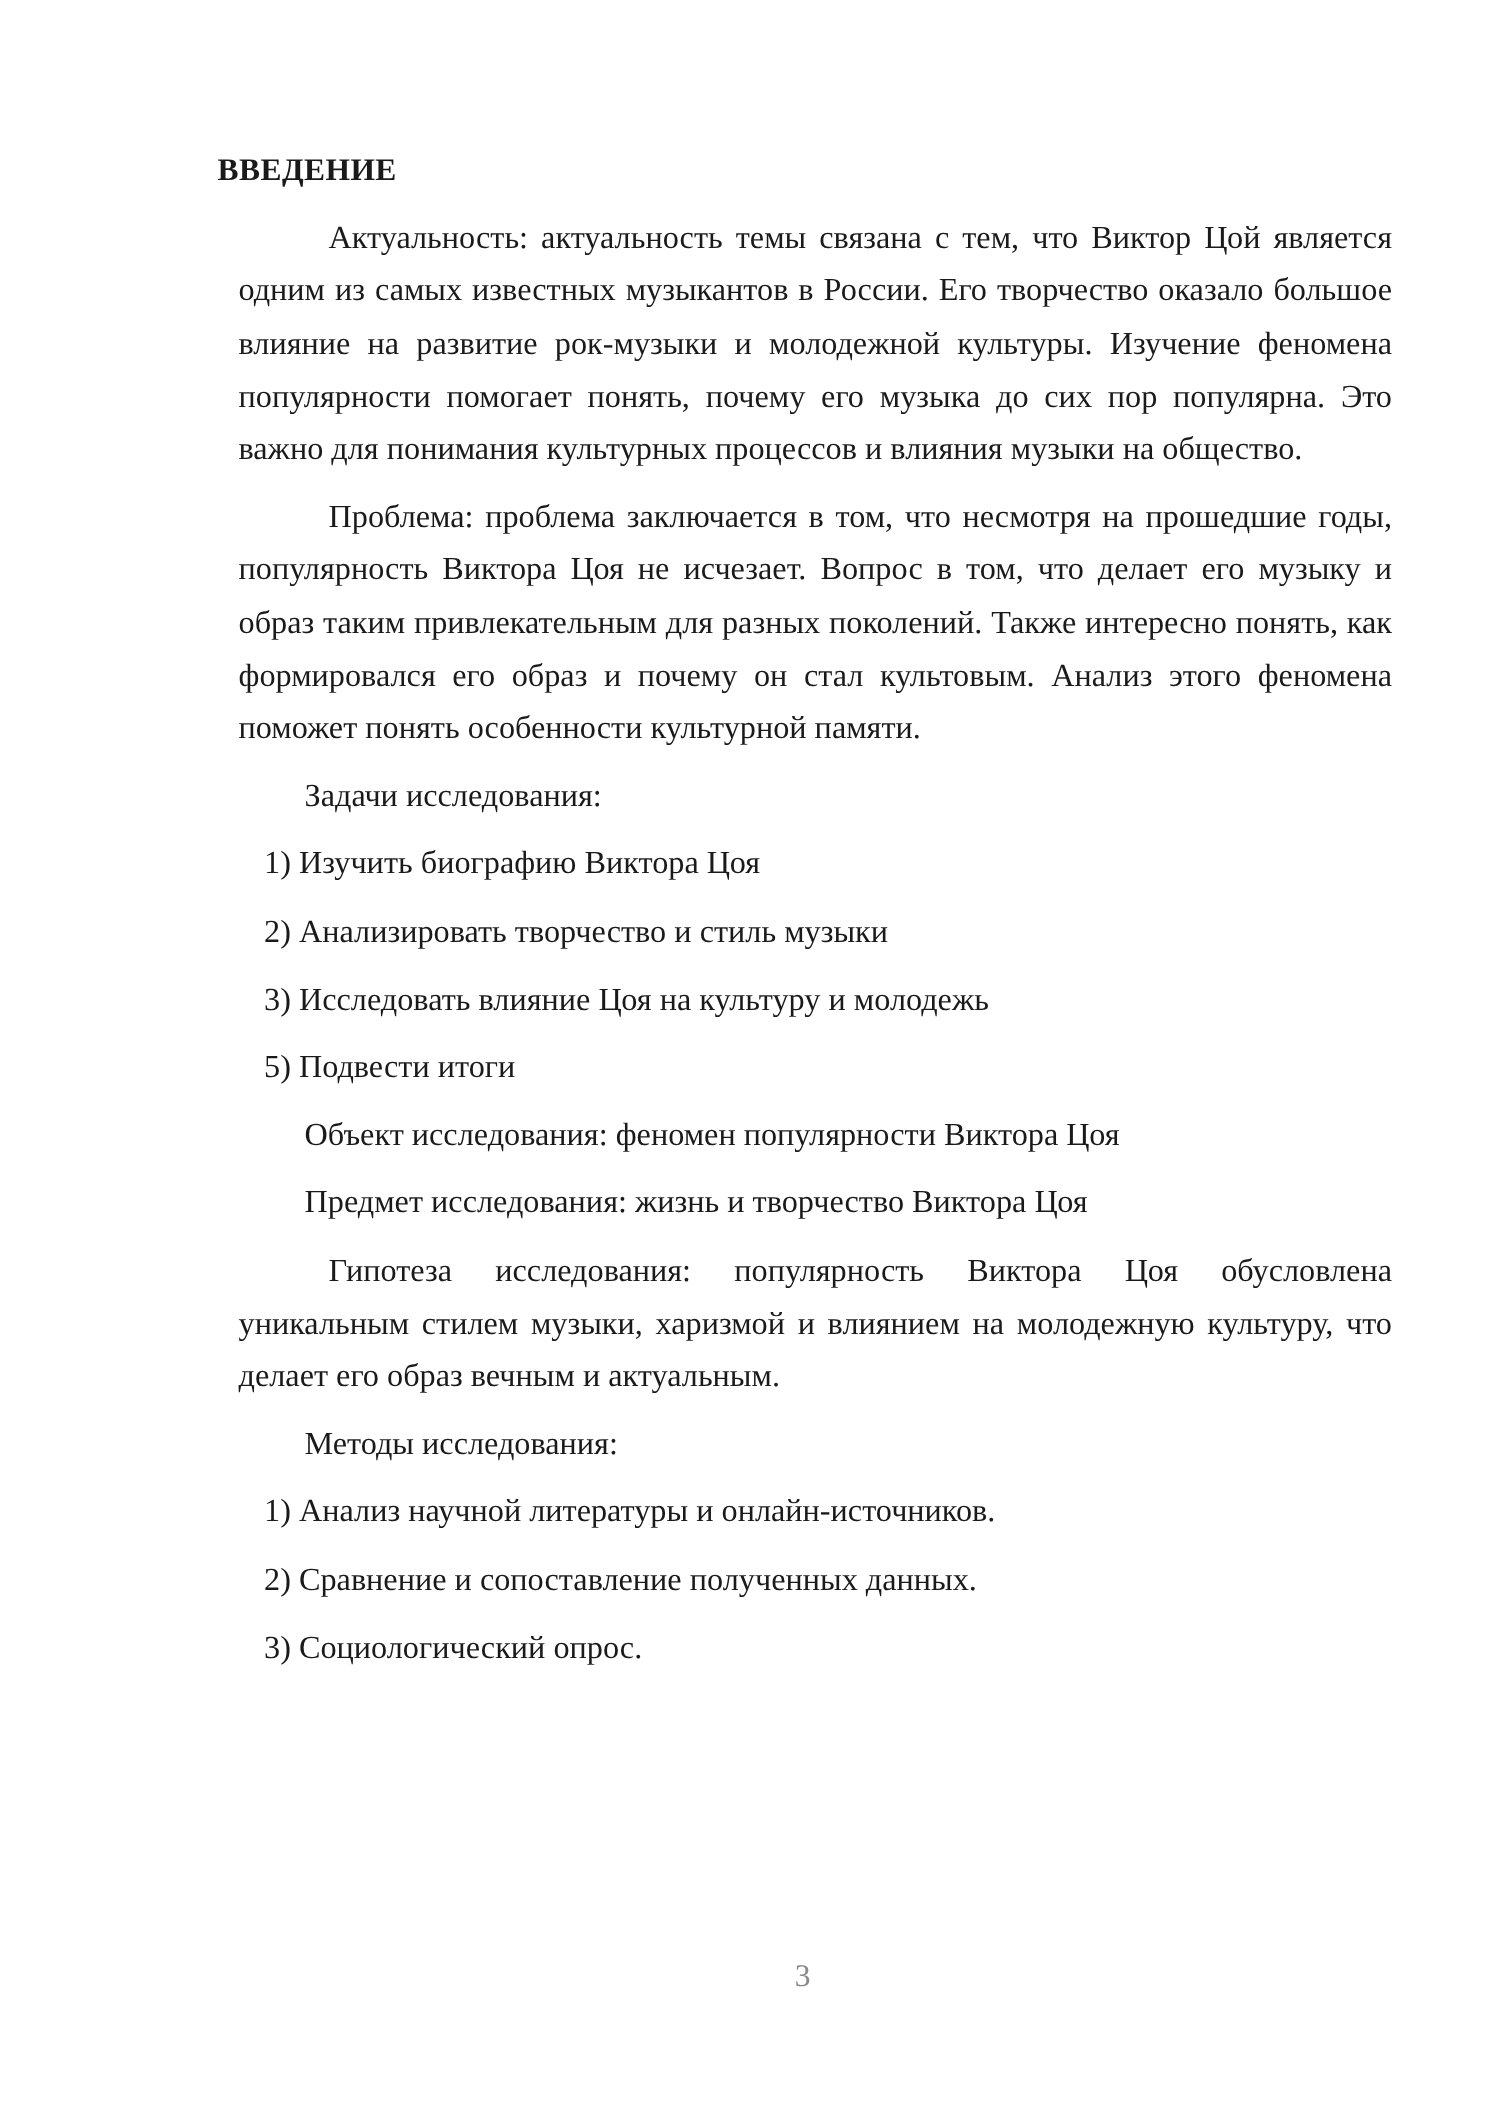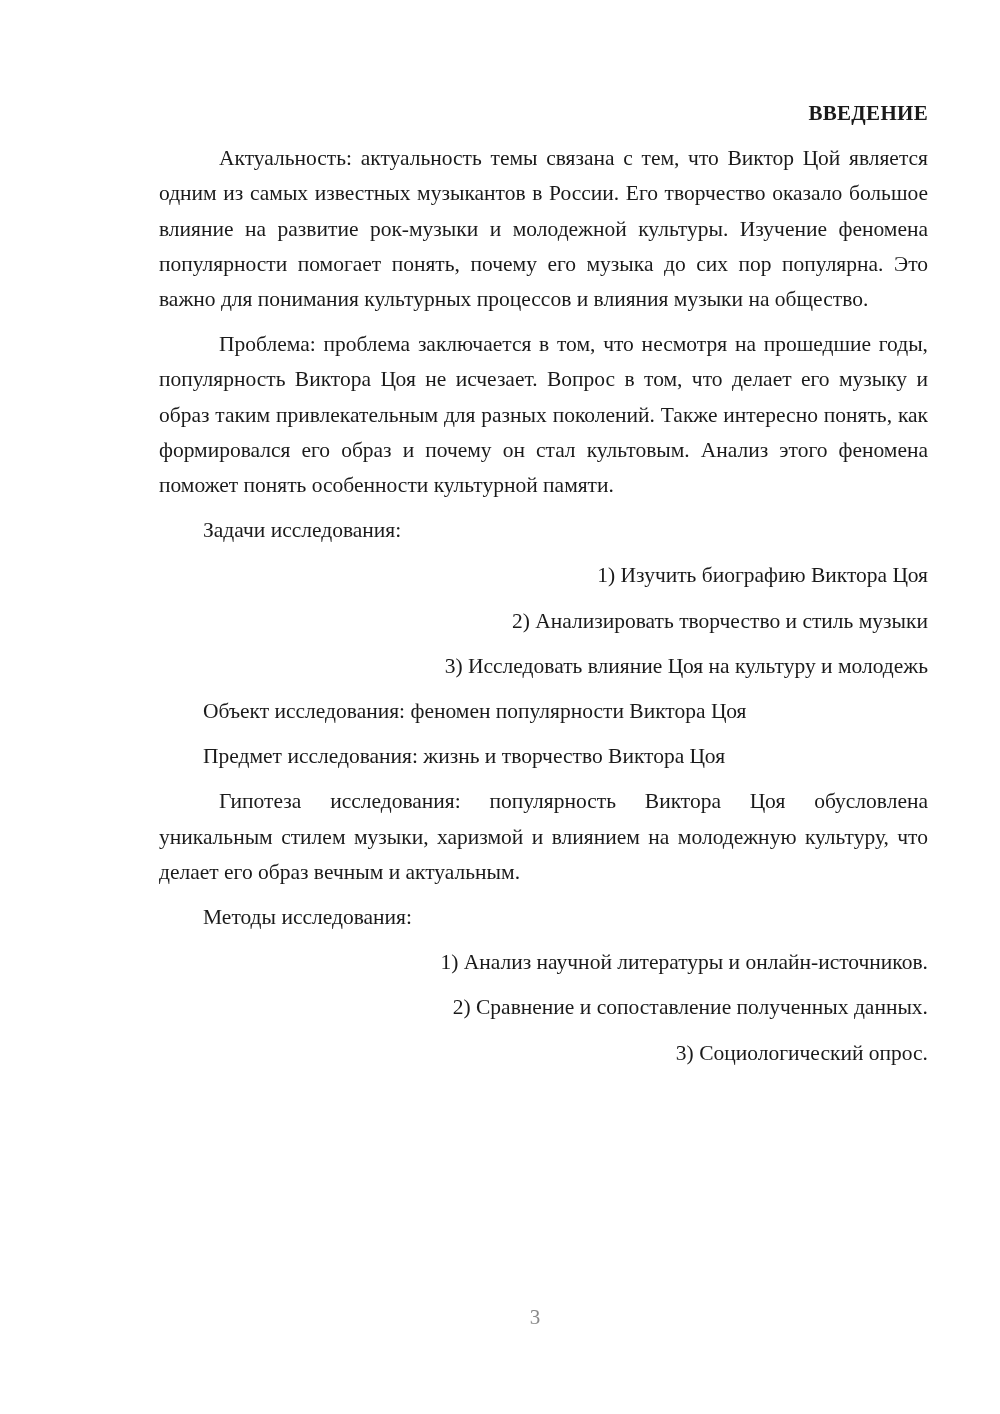--- a/index.html
+++ b/index.html
@@ -17,40 +17,39 @@
     }
     .page {
       position: absolute;
       left: 143px;
       top: 96px;
       width: 785px;
       font-size: 21.5px;
       line-height: 35.2px;
     }
     .title {
-      text-align: right;
+      text-align: left;
       font-weight: bold;
       font-size: 21px;
       margin: 0 0 10px 0;
       padding-left: 2px;
       letter-spacing: 0.3px;
     }
     .para {
       text-align: justify;
       text-indent: 60px;
       margin: 0 0 10px 16px;
     }
     .line-indent {
       margin: 0 0 10px 0;
       padding-left: 60px;
     }
     .list-item {
       margin: 0 0 10px 0;
       padding-left: 33px;
-      text-align: right;
     }
     .page-number {
       position: absolute;
       left: 0;
       width: 1070px;
       top: 1305px;
       text-align: center;
       font-size: 21px;
       color: #8a8a8a;
     }
@@ -65,20 +64,21 @@
 
   <p class="para">Проблема: проблема заключается в том, что несмотря на прошедшие годы, популярность Виктора Цоя не исчезает. Вопрос в том, что делает его музыку и образ таким привлекательным для разных поколений. Также интересно понять, как формировался его образ и почему он стал культовым. Анализ этого феномена поможет понять особенности культурной памяти.</p>
 
 
   <p class="line-indent">Задачи исследования:</p>
 
   <div>
     <p class="list-item">1) Изучить биографию Виктора Цоя</p>
     <p class="list-item">2) Анализировать творчество и стиль музыки</p>
     <p class="list-item">3) Исследовать влияние Цоя на культуру и молодежь</p>
+    <p class="list-item">5) Подвести итоги</p>
   </div>
 
   <p class="line-indent">Объект исследования: феномен популярности Виктора Цоя</p>
 
   <p class="line-indent">Предмет исследования: жизнь и творчество Виктора Цоя</p>
 
   <p class="para">Гипотеза исследования: популярность Виктора Цоя обусловлена уникальным стилем музыки, харизмой и влиянием на молодежную культуру, что делает его образ вечным и актуальным.</p>
 
   <p class="line-indent">Методы исследования:</p>
 

